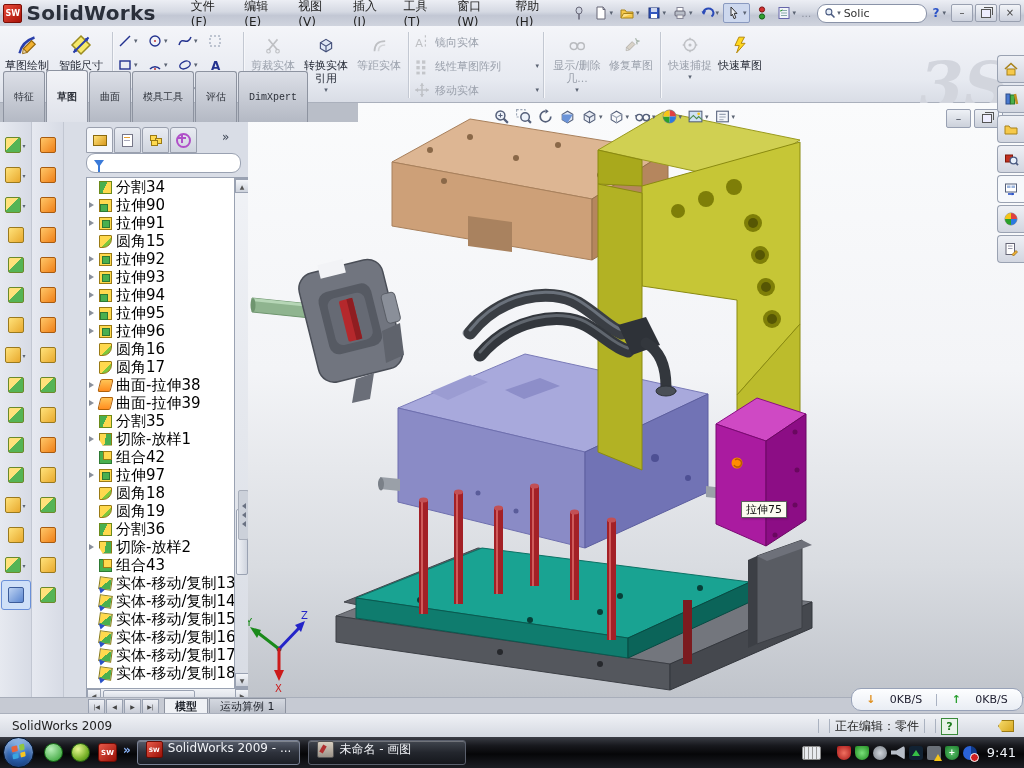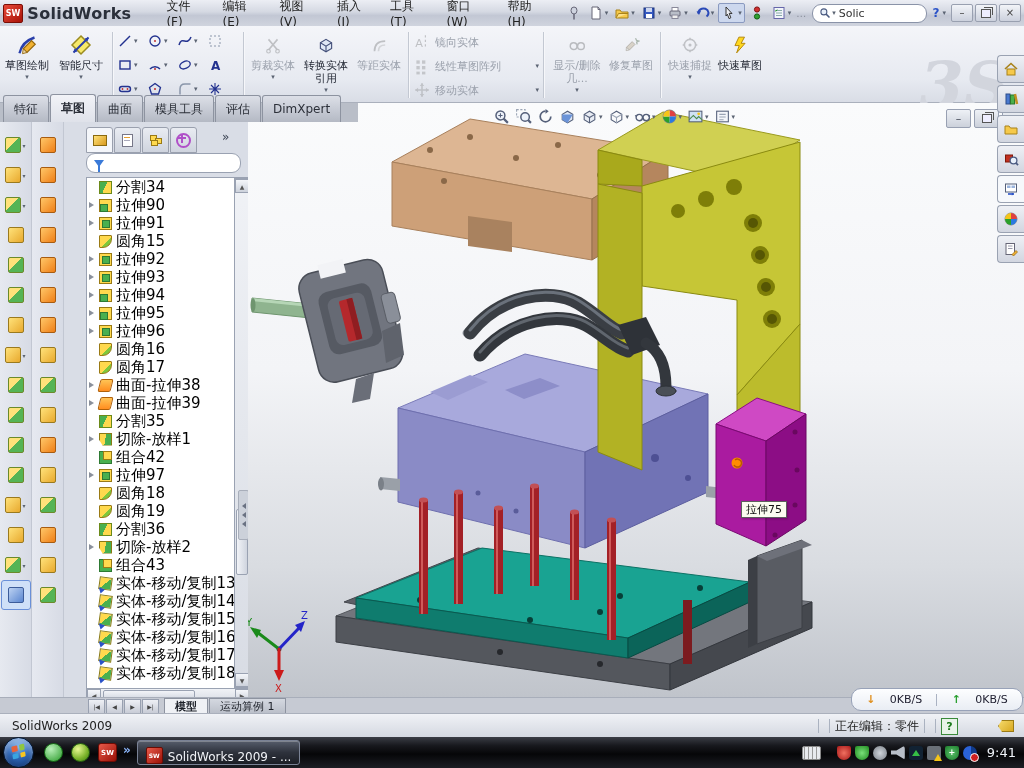--- a/index.html
+++ b/index.html
@@ -7,21 +7,21 @@
     font-family:"DejaVu Sans","Liberation Sans",sans-serif;font-size:12px;color:#1c2028;
     -webkit-font-smoothing:antialiased;}
   .abs{position:absolute;}
   
   #titlebar{left:0;top:0;width:1024px;height:26px;
     background:linear-gradient(180deg,#eceef4 0%,#d5d9e3 45%,#c2c7d4 60%,#d0d4de 100%);
     border-bottom:1px solid #9aa0ae;display:flex;align-items:center;}
   .logo-badge{width:19px;height:17px;margin:0 4px 0 3px;border-radius:2px;
     background:linear-gradient(135deg,#e84a3a,#a81208);color:#fff;font-size:8px;font-weight:bold;
     display:flex;align-items:center;justify-content:center;border:1px solid #7a0e06;}
-  .app-name{font-weight:bold;font-size:16px;color:#2a2f3a;letter-spacing:.3px;margin-right:26px;}
+  .app-name{font-weight:bold;font-size:20px;color:#2a2f3a;letter-spacing:.3px;margin-right:26px;}
   .menu-item{padding:3px 9px;font-size:12px;color:#222;cursor:default;}
   #quickicons{display:flex;align-items:center;margin-left:6px;}
   .qi{display:flex;align-items:center;padding:1px 2px;margin:0 1px;}
   .qi svg{display:block;}
   .caret{font-size:7px;color:#5a6372;margin-left:1px;}
   .qi.sel{background:#cdd8ee;border:1px solid #8a9ac0;border-radius:2px;}
   #searchbox{display:flex;align-items:center;width:104px;height:17px;margin:0 4px;
     border:1px solid #8a93a8;border-radius:9px;background:#fff;padding:0 6px;font-size:11px;color:#333;}
   .win-ctl{width:20px;height:16px;margin:0 1px;border:1px solid #99a0b0;border-radius:2px;
     background:linear-gradient(180deg,#f2f4f8,#ccd1dd);display:flex;align-items:center;justify-content:center;
@@ -43,23 +43,23 @@
   #sketchgrid{width:122px;display:flex;flex-wrap:wrap;align-content:flex-start;padding-top:1px;}
   .sg-cell{width:30px;height:24px;display:flex;align-items:center;}
   .cm-stack{display:flex;flex-direction:column;justify-content:flex-start;padding-top:2px;width:126px;}
   .cm-row{display:flex;align-items:center;height:24px;gap:4px;}
   .cm-row .txt{font-size:11px;}
   .cm-row .rt{margin-left:auto;}
   #watermark{right:14px;top:24px;font-size:64px;font-style:italic;font-weight:bold;
     color:#d2d5dd;font-family:"DejaVu Serif",serif;line-height:70px;}
   
   #tabrow{left:0;top:103px;width:358px;height:19px;background:#b9bec8;z-index:6;display:flex;align-items:flex-end;padding-left:3px;box-sizing:border-box;}
-  .rtab{height:18px;padding:4px 10px;margin-right:1px;font-size:12px;display:flex;align-items:center;
+  .rtab{height:18px;padding:16px 10px;margin-right:1px;font-size:10px;display:flex;align-items:center;
     background:linear-gradient(180deg,#dcdfe7,#b4b9c4);border:1px solid #8d93a0;border-bottom:none;
-    border-radius:3px 3px 0 0;color:#2c3039;}
+    border-radius:3px 3px 0 0;color:#2c3039;font-family:Liberation Mono, monospace;}
   .rtab.active{background:linear-gradient(180deg,#f2f3f7,#dfe2ea);font-weight:bold;height:19px;}
   
   #main{left:0;top:122px;width:1024px;height:575px;background:#dde1ea;}
   .ltcol{top:0;width:32px;height:575px;background:linear-gradient(90deg,#e6e9f0,#d7dbe5);border-right:1px solid #c2c7d2;
     display:flex;flex-direction:column;align-items:center;padding-top:8px;box-sizing:border-box;}
   #ltcol1{left:0;} #ltcol2{left:32px;}
   .lt-btn{height:30px;display:flex;align-items:center;justify-content:center;width:30px;}
   .lt-btn.pressed{background:#cfe0f8;border:1px solid #6a90d8;border-radius:3px;box-sizing:border-box;}
   .lt-ic{width:16px;height:16px;border-radius:2px;box-sizing:border-box;position:relative;}
   .lt-y{background:linear-gradient(135deg,#ffe27a,#e8a92e);border:1px solid #9a7a1e;}
@@ -147,21 +147,21 @@
   .flag i{position:absolute;width:5.5px;height:5.5px;border-radius:1px;}
   .flag i:nth-child(1){left:0;top:0;background:#e8623a;}
   .flag i:nth-child(2){right:0;top:0;background:#8fc63f;}
   .flag i:nth-child(3){left:0;bottom:0;background:#3aa5e0;}
   .flag i:nth-child(4){right:0;bottom:0;background:#f8c520;}
   .ql-ic{width:17px;height:17px;border-radius:3px;margin:0 4px;}
   .ql-msgr{border-radius:50%;background:radial-gradient(circle at 35% 30%,#b8f0b8,#2a9a2a);border:1px solid #187018;}
   .ql-ball{border-radius:50%;background:radial-gradient(circle at 35% 30%,#e8f892,#7ab22a 60%,#3a7a10);border:1px solid #2a6a10;}
   .ql-sw{background:linear-gradient(135deg,#e85a4a,#9a1006);border:1px solid #700c04;color:#fff;font-size:7px;font-weight:bold;display:flex;align-items:center;justify-content:center;}
   .ql-chev{color:#8ab4f8;font-size:12px;margin:0 6px 6px 2px;font-weight:bold;}
-  .taskbtn{height:23px;display:flex;align-items:flex-end;gap:5px;padding:0 8px;margin-right:8px;min-width:140px;
+  .taskbtn{height:23px;display:flex;align-items:flex-start;gap:5px;padding:0 8px;margin-right:8px;min-width:140px;
     border:1px solid #5a5f6c;border-radius:3px;color:#f0f2f6;font-size:12px;
     background:linear-gradient(180deg,#41464f 0%,#23262d 50%,#15171c 100%);box-shadow:inset 0 1px 0 rgba(255,255,255,.25);}
   .taskbtn.active{background:linear-gradient(180deg,#565d6b 0%,#2e323c 50%,#1c1f26 100%);border-color:#7a8295;}
   .tb-sw{width:15px;height:15px;border-radius:2px;background:linear-gradient(135deg,#e85a4a,#9a1006);border:1px solid #6a0c04;
     color:#fff;font-size:6px;font-weight:bold;display:flex;align-items:center;justify-content:center;flex:none;}
   .tb-paint{width:15px;height:15px;flex:none;background:linear-gradient(180deg,#d8cfc0,#9a9288);border:1px solid #555;border-radius:2px;position:relative;}
   .tb-paint::after{content:"";position:absolute;left:3px;top:3px;width:4px;height:8px;background:#b03030;transform:rotate(30deg);}
   #traygroup{margin-left:auto;display:flex;align-items:center;gap:4px;padding-right:8px;}
   .kb-ic{width:17px;height:12px;background:#e8eaee;border:1px solid #888;border-radius:2px;margin-right:12px;
     background-image:repeating-linear-gradient(90deg,#999 0 1px,transparent 1px 4px);background-size:14px 4px;background-position:1px 2px;background-repeat:repeat-y;}
@@ -1238,20 +1238,24 @@
       </div>
     <span class="ql-ic ql-msgr"></span>
     <span class="ql-ic ql-ball"></span>
     <span class="ql-ic ql-sw">SW</span>
     <span class="ql-chev">»</span>
     <div id="taskbtns" style="display:flex;">
         <div class="taskbtn active">
           <span class="tb-sw">SW</span>
           <span>SolidWorks 2009 - ...</span>
         </div>
+        <div class="taskbtn">
+          <span class="tb-paint"></span>
+          <span>未命名 - 画图</span>
+        </div>
       </div>
     <div id="traygroup">
       <span class="kb-ic"></span>
       <span id="trayicons" style="display:flex;gap:4px;">
           <span class="tray-ic tr-shield-red"></span>
           <span class="tray-ic tr-shield-green"></span>
           <span class="tray-ic tr-gear"></span>
           <span class="tray-ic tr-speaker"></span>
           <span class="tray-ic tr-up"></span>
           <span class="tray-ic tr-warn"></span>

